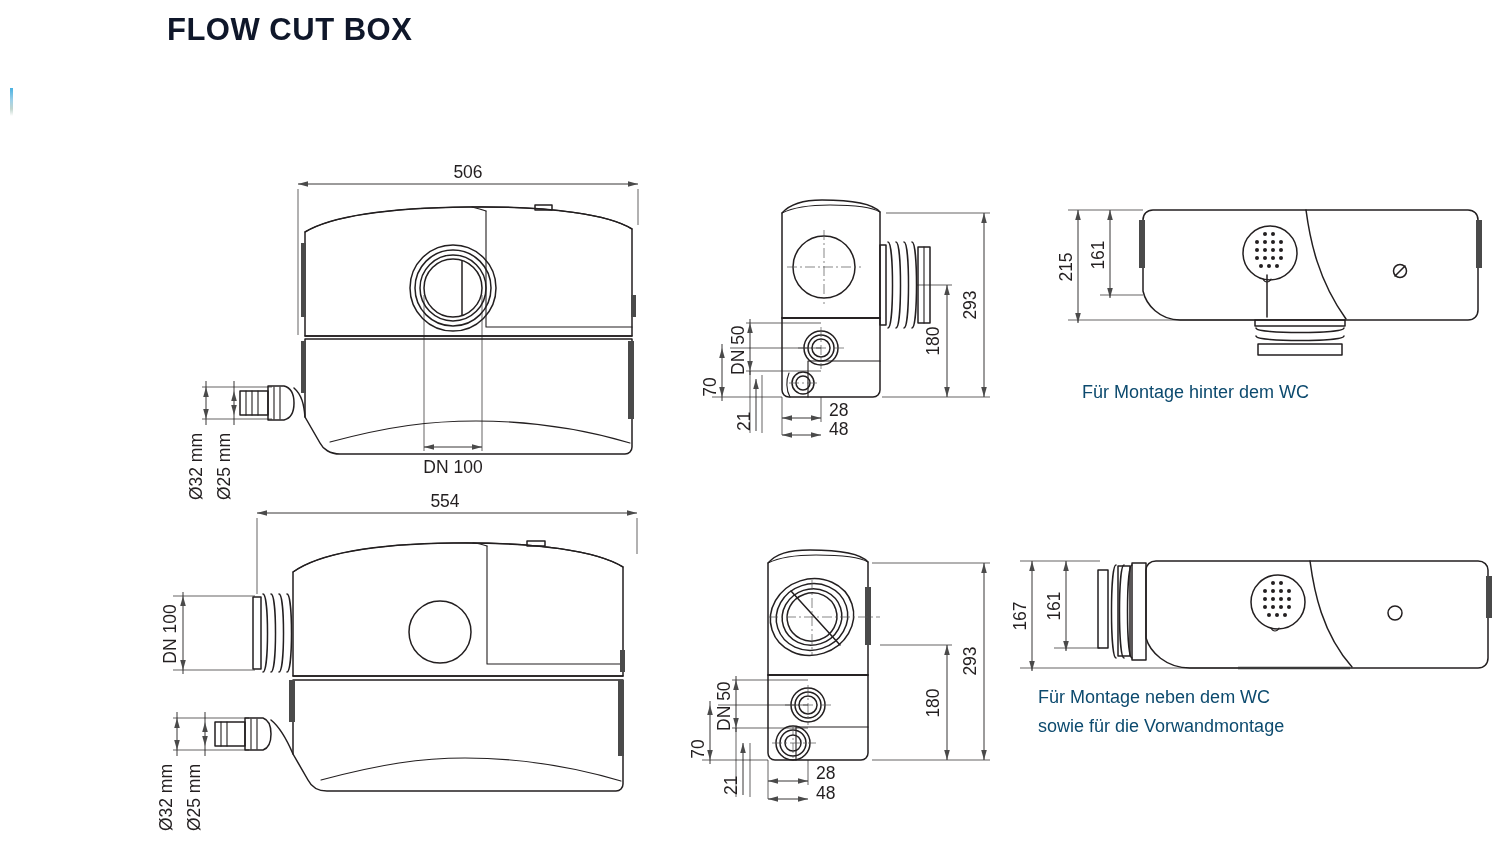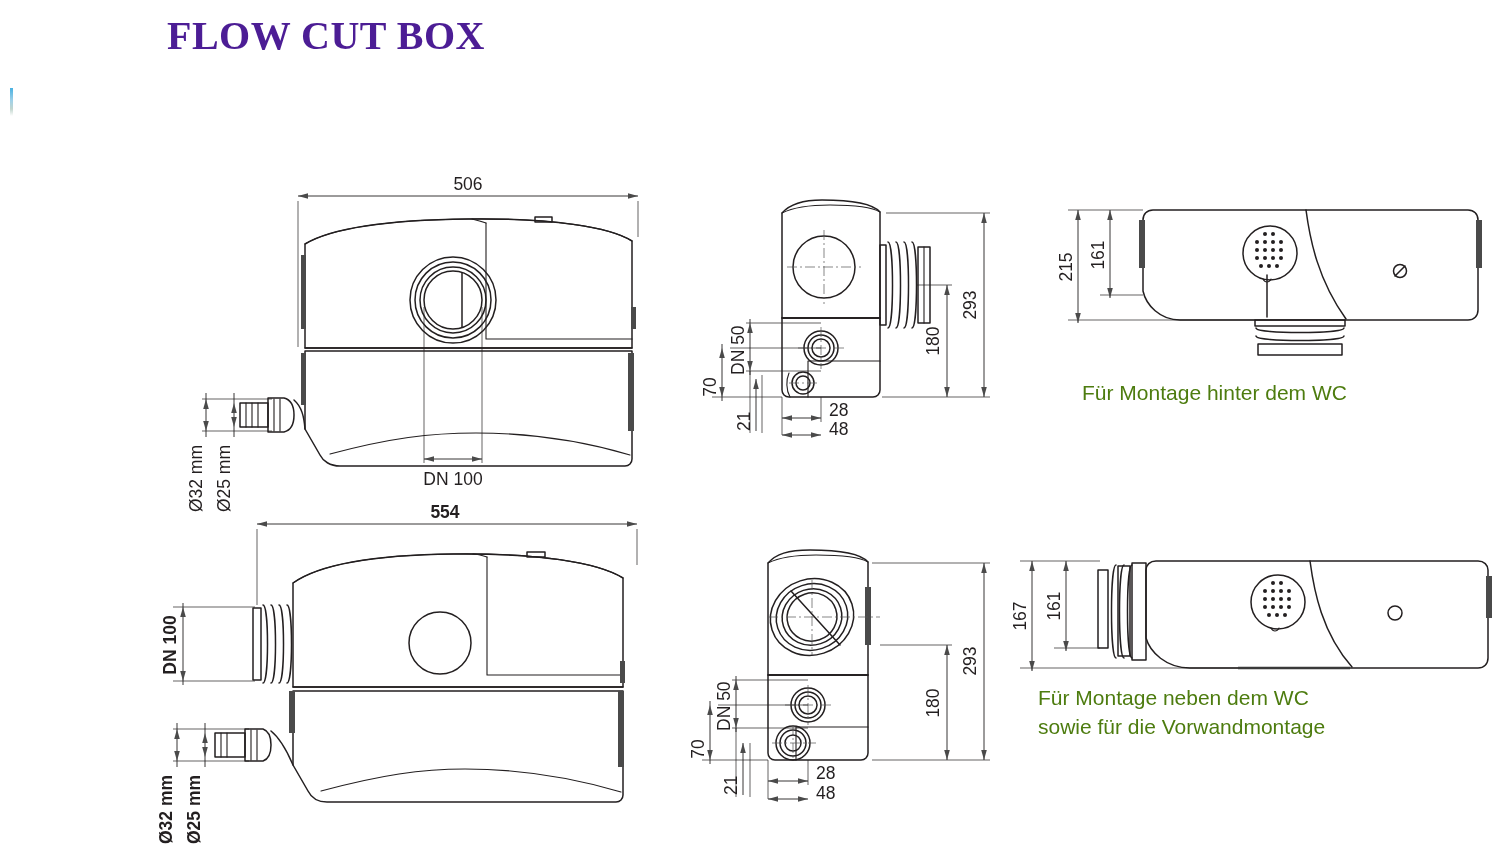--- a/index.html
+++ b/index.html
@@ -12,44 +12,43 @@
     height: 848px;
     position: relative;
     overflow: hidden;
     font-family: "Liberation Sans", sans-serif;
     color: #231f20;
   }
   #page-title {
     position: absolute;
     left: 167px;
     top: 12px;
-    font-size: 40px;
+    font-size: 31px;
     font-weight: bold;
     letter-spacing: 0.5px;
-    color: #4c1d95;
+    color: #0f172a;
     white-space: nowrap;
-    font-family: Liberation Serif, serif;
   }
   #edge-mark {
     position: absolute;
     left: 10px;
     top: 88px;
     width: 3px;
     height: 28px;
     background: linear-gradient(to bottom, #29a3dc 0%, #8fc9e4 45%, #b8cfc6 75%, #ffffff 100%);
     opacity: 0.85;
   }
   .drawing {
     position: absolute;
   }
   .caption {
     position: absolute;
-    font-size: 21px;
+    font-size: 18px;
     line-height: 29px;
-    color: #4d7c0f;
+    color: #0c4a6e;
     white-space: pre-line;
   }
   svg { display: block; overflow: visible; }
   .ln   { fill: none; stroke: #231f20; stroke-width: 1.5; stroke-linejoin: round; stroke-linecap: round; }
   .ln-t { fill: none; stroke: #231f20; stroke-width: 1.1; stroke-linejoin: round; stroke-linecap: round; }
   .ln-h { fill: none; stroke: #3a3a3a; stroke-width: 2.6; stroke-linecap: butt; }
   .dim  { fill: none; stroke: #231f20; stroke-width: 0.9; }
   .dimx { fill: none; stroke: #231f20; stroke-width: 0.7; }
   .ctr  { fill: none; stroke: #555; stroke-width: 0.7; stroke-dasharray: 10 3 2 3; }
   .solid{ fill: #4a4a4a; stroke: none; }
@@ -59,21 +58,21 @@
     font-size: 17.5px;
     fill: #231f20;
   }
 </style>
 </head>
 <body>
 
 <div id="page-title">FLOW CUT BOX</div>
 <div id="edge-mark"></div>
 
-<div class="drawing" style="left:180px; top:155px;margin-top:12px;">
+<div class="drawing" style="left:180px; top:155px;">
 <svg width="480" height="330" viewBox="0 0 480 330">
 
   <line class="dimx" x1="118" y1="34" x2="118" y2="180"></line>
   <line class="dimx" x1="458" y1="34" x2="458" y2="70"></line>
 
   <line class="dim" x1="118" y1="29" x2="458" y2="29"></line>
   <path class="solid" d="M118,29 L128,26.2 L128,31.8 Z"></path>
   <path class="solid" d="M458,29 L448,26.2 L448,31.8 Z"></path>
   <text class="dtxt" x="288" y="23" text-anchor="middle">506</text>
 
@@ -257,21 +256,21 @@
 
   <line class="dimx" x1="40" y1="100" x2="83" y2="100"></line>
   <line class="dim" x1="50" y1="15" x2="50" y2="103"></line>
   <path class="solid" d="M50,15 L47.2,25 L52.8,25 Z"></path>
   <path class="solid" d="M50,103 L47.2,93 L52.8,93 Z"></path>
   <text class="dtxt" x="44" y="60" transform="rotate(-90 44 60)" text-anchor="middle">161</text>
 </svg>
 </div>
 <div class="caption" style="left:1082px; top:378px;">Für Montage hinter dem WC</div>
 
-<div class="drawing" style="left:145px; top:495px;font-weight:bold;">
+<div class="drawing" style="left:145px; top:484px;">
 <svg width="510" height="330" viewBox="0 0 510 330">
 
   <line class="dimx" x1="112" y1="34" x2="112" y2="110"></line>
   <line class="dimx" x1="492" y1="34" x2="492" y2="70"></line>
   <line class="dim" x1="112" y1="29" x2="492" y2="29"></line>
   <path class="solid" d="M112,29 L122,26.2 L122,31.8 Z"></path>
   <path class="solid" d="M492,29 L482,26.2 L482,31.8 Z"></path>
   <text class="dtxt" x="300" y="23" text-anchor="middle">554</text>
 
   <path class="ln" d="M148,88 C172,71 224,60 308,59 C392,58 452,67 478,83 L478,192 L148,192 Z"></path>

